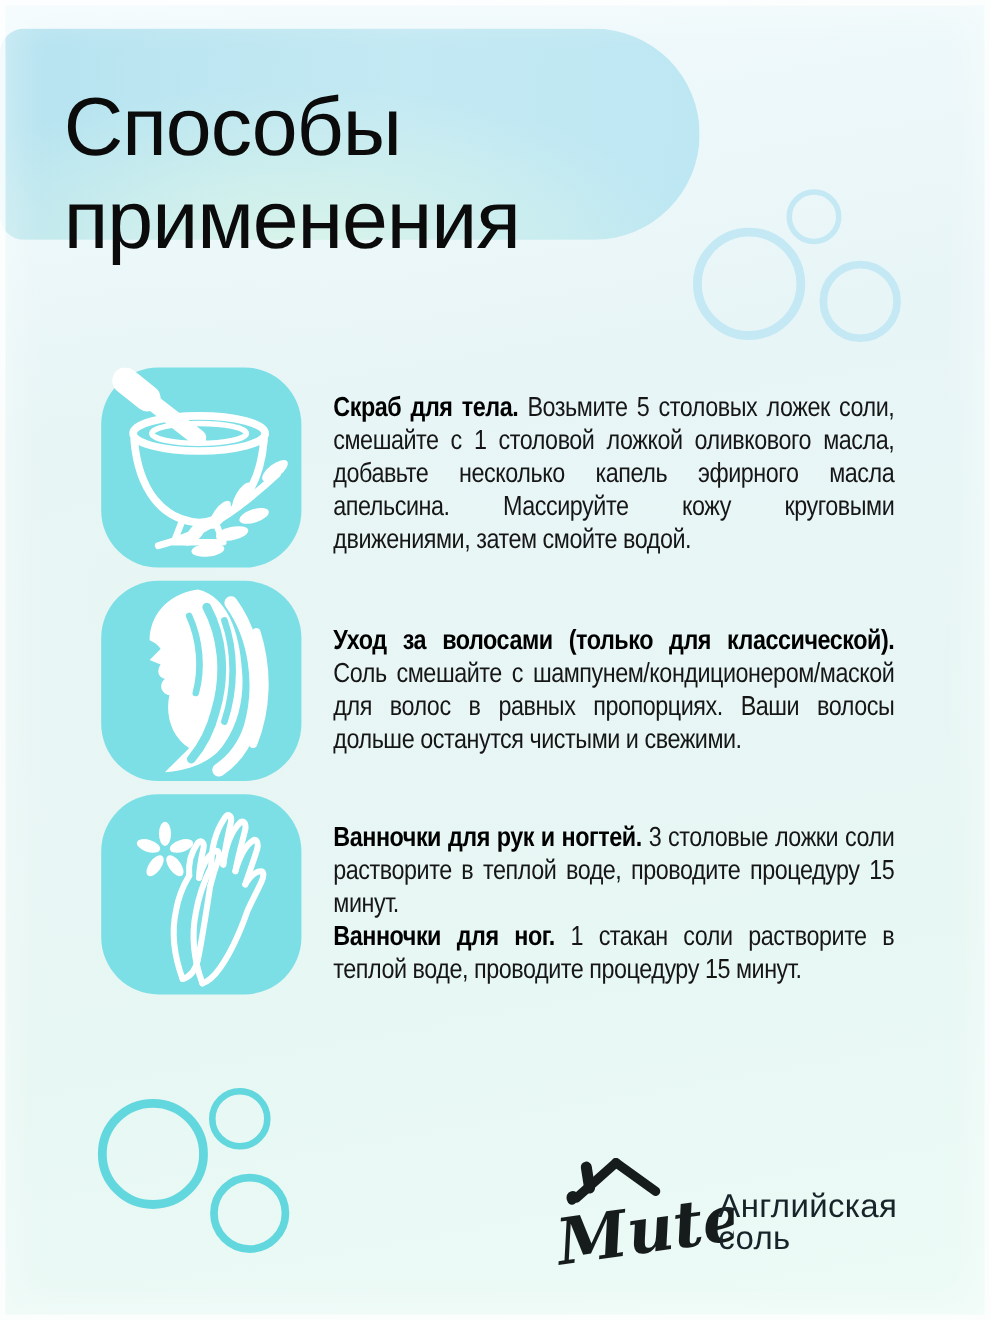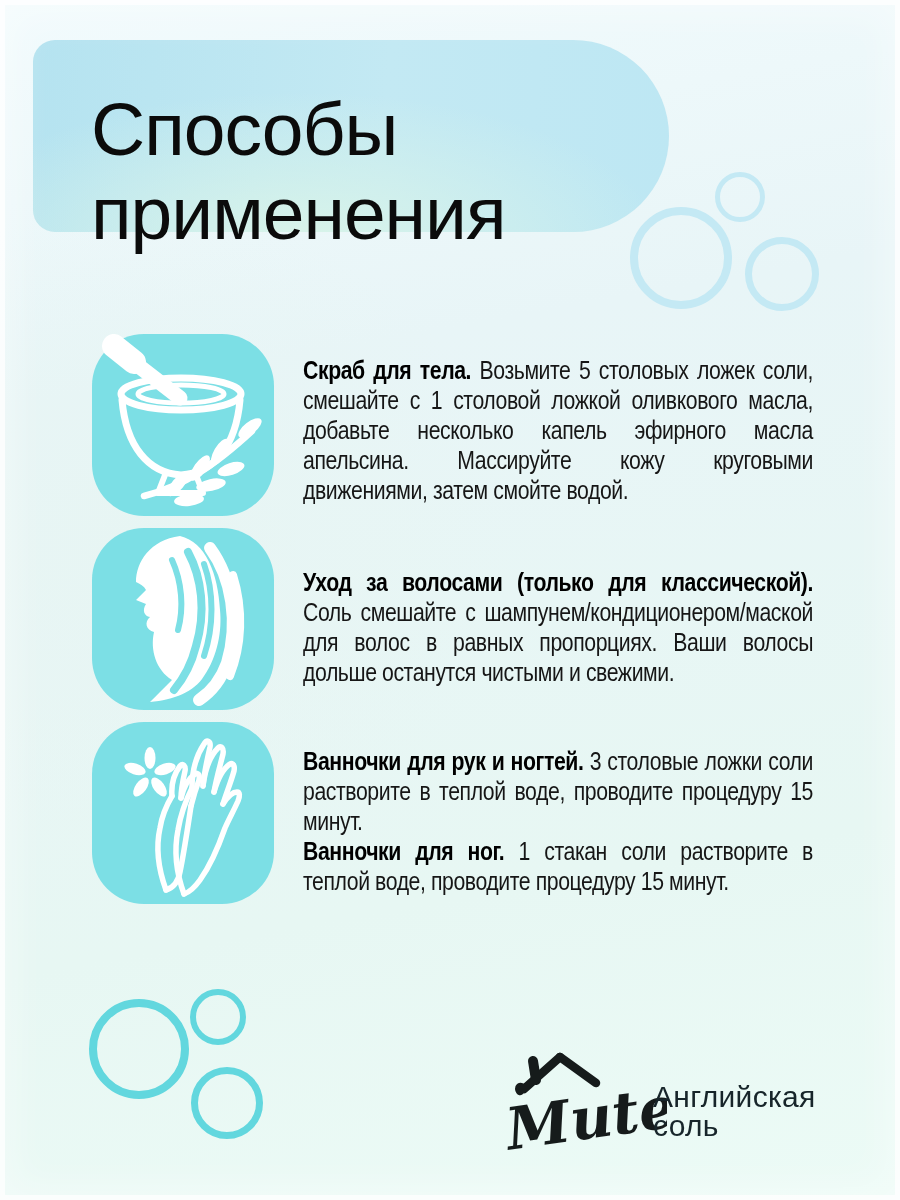--- a/index.html
+++ b/index.html
@@ -10,26 +10,25 @@
       radial-gradient(60% 40% at 15% 45%, rgba(231,245,243,.9) 0%, rgba(231,245,243,0) 70%),
       linear-gradient(170deg, #f2fbfd 0%, #e8f5f7 30%, #e7f7f3 72%, #ecfbf6 100%);
   }
   .frame {
     position:absolute; inset:0; pointer-events:none; z-index:9;
     box-shadow: inset 0 0 0 5px rgba(255,255,255,.75), inset 0 0 34px 16px rgba(255,255,255,.35);
   }
 
   
   .pill {
-    position:absolute; left:0; top:40px; width:636px; height:192px;
+    position:absolute; left:0; top:26px; width:636px; height:192px;
     border-radius:22px 96px 96px 22px;
     background:
       radial-gradient(95% 130% at 42% 105%, #d9f4e9 0%, rgba(217,244,233,0) 60%),
       linear-gradient(95deg, #b5e3f0 0%, #c3e9f3 55%, #bde7f3 100%);
-    margin-left: 33px;
   }
   .title {
     position:absolute; left:58px; top:47px; width:500px;
     font-size:75px; line-height:84px; letter-spacing:-1px;
     font-weight:500; color:#0b0b0b;
   }
 
   
   .bubble { position:absolute; border-radius:50%; background:transparent; }
   .bubble.blue { border-color:#c4e9f4; }

